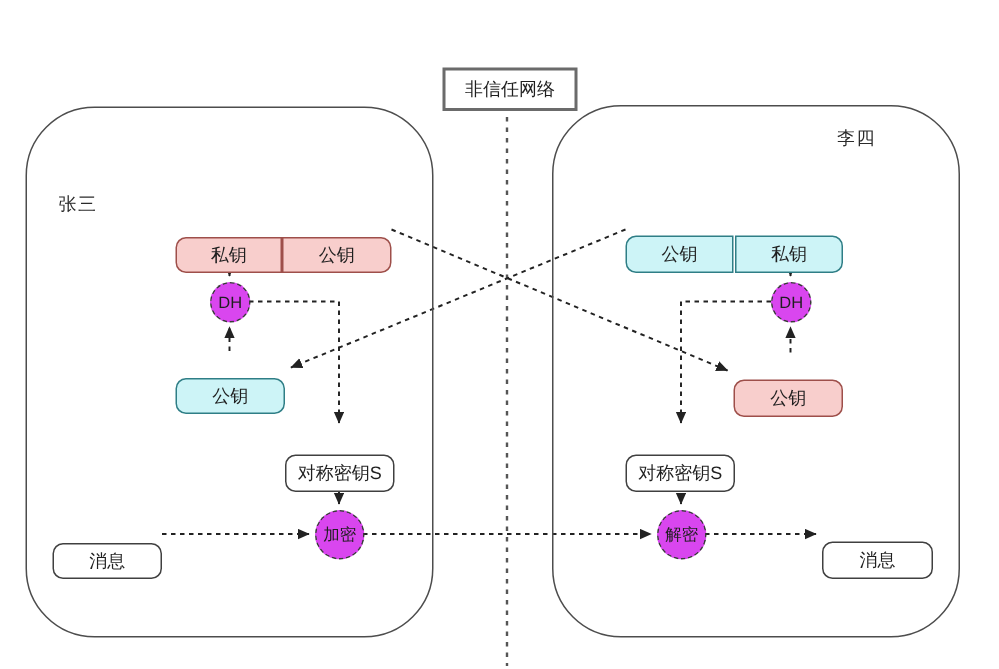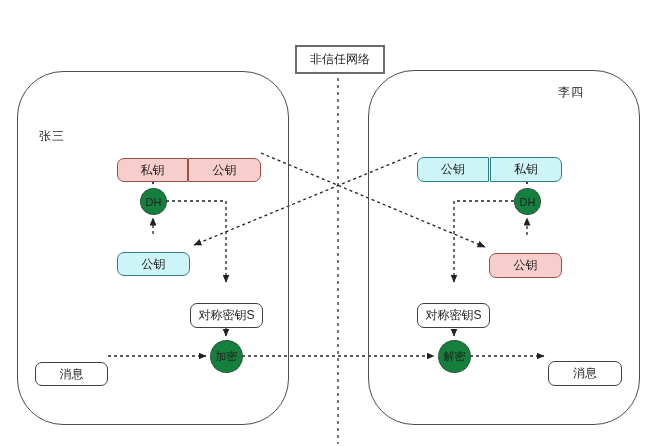--- a/index.html
+++ b/index.html
@@ -19,21 +19,21 @@
     font-size:12px;box-sizing:border-box;background:#fff;
     border:1px solid var(--box-border,#404040);border-radius:7px;
     white-space:nowrap;
     margin-top:17px;
   }
   .box.square{border-radius:0;border-width:2px;border-color:#6b6b6b;}
   .box.pink{background:var(--pink-fill,#f8cecc);border-color:var(--pink-border,#9e4f4a);}
   .box.cyan{background:var(--cyan-fill,#cdf4f7);border-color:var(--cyan-border,#2f7e86);}
   .circle{
     position:absolute;display:flex;align-items:center;justify-content:center;
-    box-sizing:border-box;border-radius:50%;background:#15803d;
+    box-sizing:border-box;border-radius:50%;background:#d946ef;
     border:1.4px dashed #3a3a3a;font-size:11px;
   }
 </style>
 </head>
 <body>
 
 <div class="canvas">
 
   <svg class="connectors" viewBox="0 0 666 446" xmlns="http://www.w3.org/2000/svg">
     <defs>

